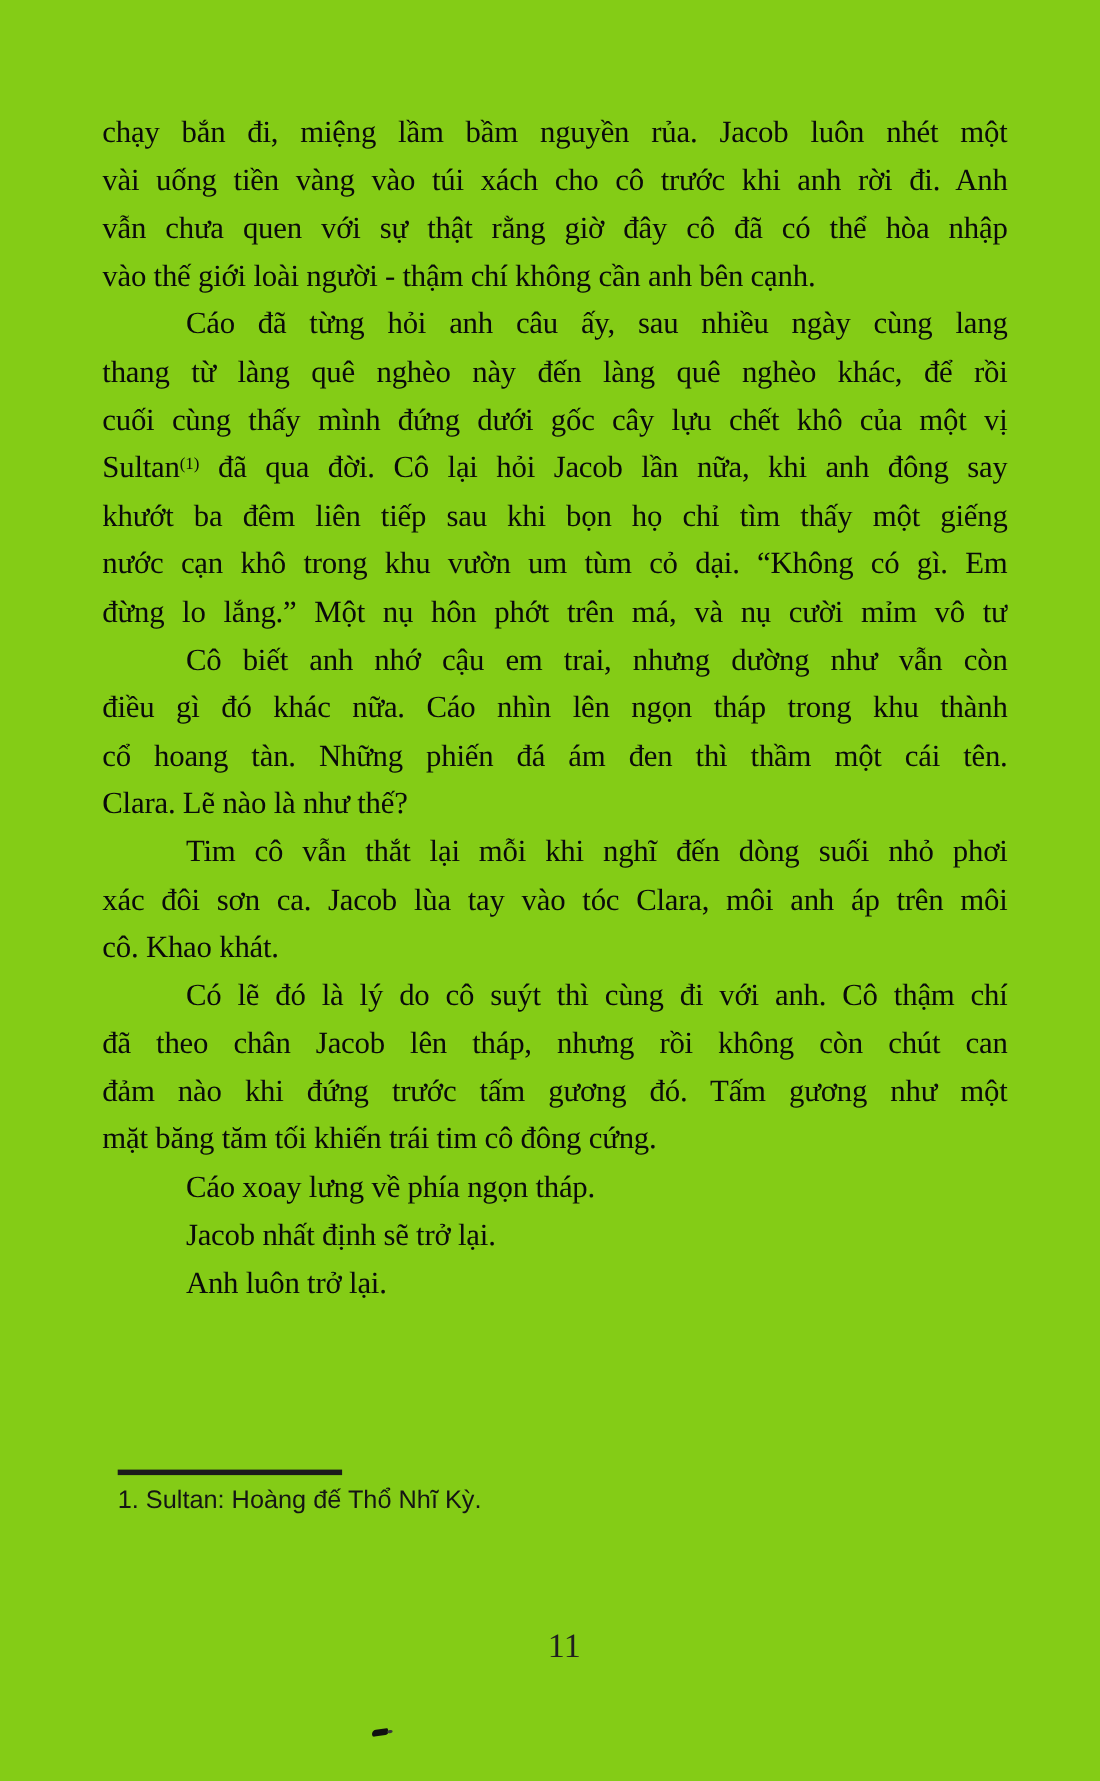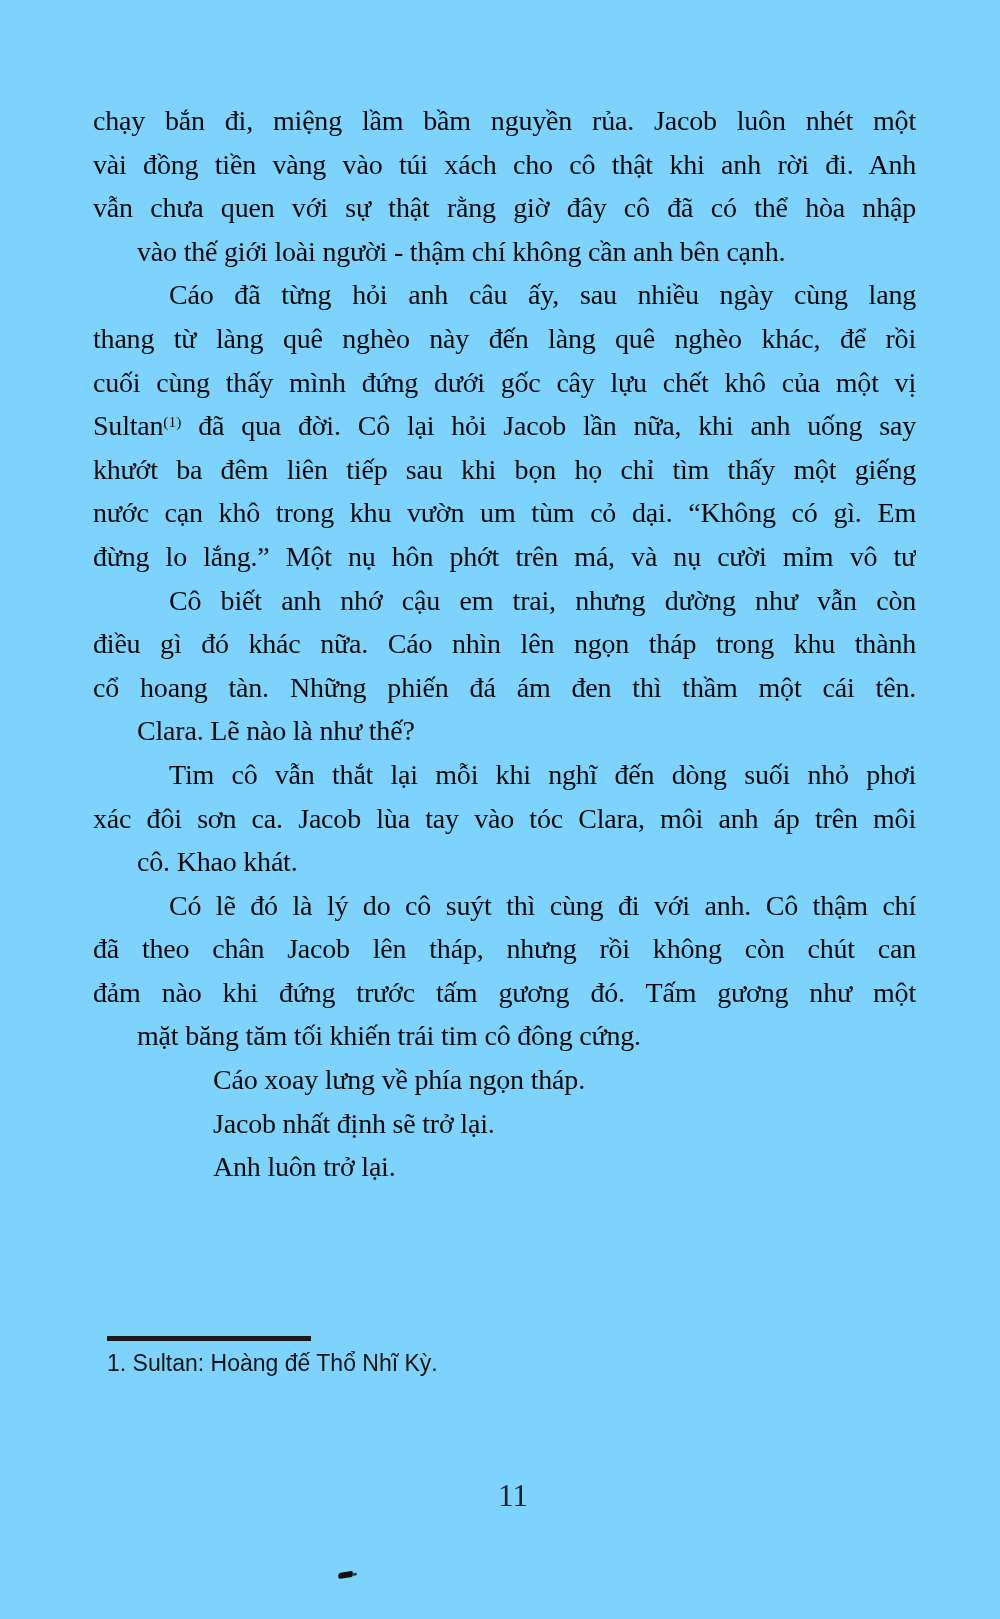--- a/index.html
+++ b/index.html
@@ -21,21 +21,21 @@
     line-height: 43.6px;
     letter-spacing: -0.2px;
     color: #0a0a0a;
   }
   .line {
     text-align: justify;
     text-align-last: justify;
     height: 43.6px;
     overflow: hidden;
   }
-  .line.para-end { text-align-last: left; margin-left: 44px; }
+  .line.para-end { text-align-last: left; }
   .line.indent { text-indent: 76px; }
   sup {
     font-size: 0.55em;
     line-height: 0;
     vertical-align: 0.5em;
     letter-spacing: 0;
   }
   .footnote { position: absolute; left: 107px; top: 1336px; }
   .footnote-rule { width: 204px; height: 5px; background: #1b1b1b; }
   .footnote-text {
@@ -68,31 +68,31 @@
     position: absolute;
     right: -4px; top: 2px;
     width: 5px; height: 3px;
     background: #3a3a3a;
     border-radius: 50%;
   }
 </style>
 </head>
 <body>
 
-<div class="page" style="background: #7dd3fc;">
+<div class="page" style="background: #84cc16;">
 
   <div class="text-block" style="color: rgb(10, 10, 10);">
       <div class="line"><span>chạy bắn đi, miệng lầm bầm nguyền rủa. Jacob luôn nhét một</span></div>
-      <div class="line"><span>vài đồng tiền vàng vào túi xách cho cô thật khi anh rời đi. Anh</span></div>
+      <div class="line"><span>vài uống tiền vàng vào túi xách cho cô trước khi anh rời đi. Anh</span></div>
       <div class="line"><span>vẫn chưa quen với sự thật rằng giờ đây cô đã có thể hòa nhập</span></div>
       <div class="line para-end"><span>vào thế giới loài người - thậm chí không cần anh bên cạnh.</span></div>
       <div class="line indent"><span>Cáo đã từng hỏi anh câu ấy, sau nhiều ngày cùng lang</span></div>
       <div class="line"><span>thang từ làng quê nghèo này đến làng quê nghèo khác, để rồi</span></div>
       <div class="line"><span>cuối cùng thấy mình đứng dưới gốc cây lựu chết khô của một vị</span></div>
-      <div class="line"><span>Sultan</span><sup>(1)</sup><span> đã qua đời. Cô lại hỏi Jacob lần nữa, khi anh uống say</span></div>
+      <div class="line"><span>Sultan</span><sup>(1)</sup><span> đã qua đời. Cô lại hỏi Jacob lần nữa, khi anh đông say</span></div>
       <div class="line"><span>khướt ba đêm liên tiếp sau khi bọn họ chỉ tìm thấy một giếng</span></div>
       <div class="line"><span>nước cạn khô trong khu vườn um tùm cỏ dại. “Không có gì. Em</span></div>
       <div class="line"><span>đừng lo lắng.” Một nụ hôn phớt trên má, và nụ cười mỉm vô tư</span></div>
       <div class="line indent"><span>Cô biết anh nhớ cậu em trai, nhưng dường như vẫn còn</span></div>
       <div class="line"><span>điều gì đó khác nữa. Cáo nhìn lên ngọn tháp trong khu thành</span></div>
       <div class="line"><span>cổ hoang tàn. Những phiến đá ám đen thì thầm một cái tên.</span></div>
       <div class="line para-end"><span>Clara. Lẽ nào là như thế?</span></div>
       <div class="line indent"><span>Tim cô vẫn thắt lại mỗi khi nghĩ đến dòng suối nhỏ phơi</span></div>
       <div class="line"><span>xác đôi sơn ca. Jacob lùa tay vào tóc Clara, môi anh áp trên môi</span></div>
       <div class="line para-end"><span>cô. Khao khát.</span></div>

